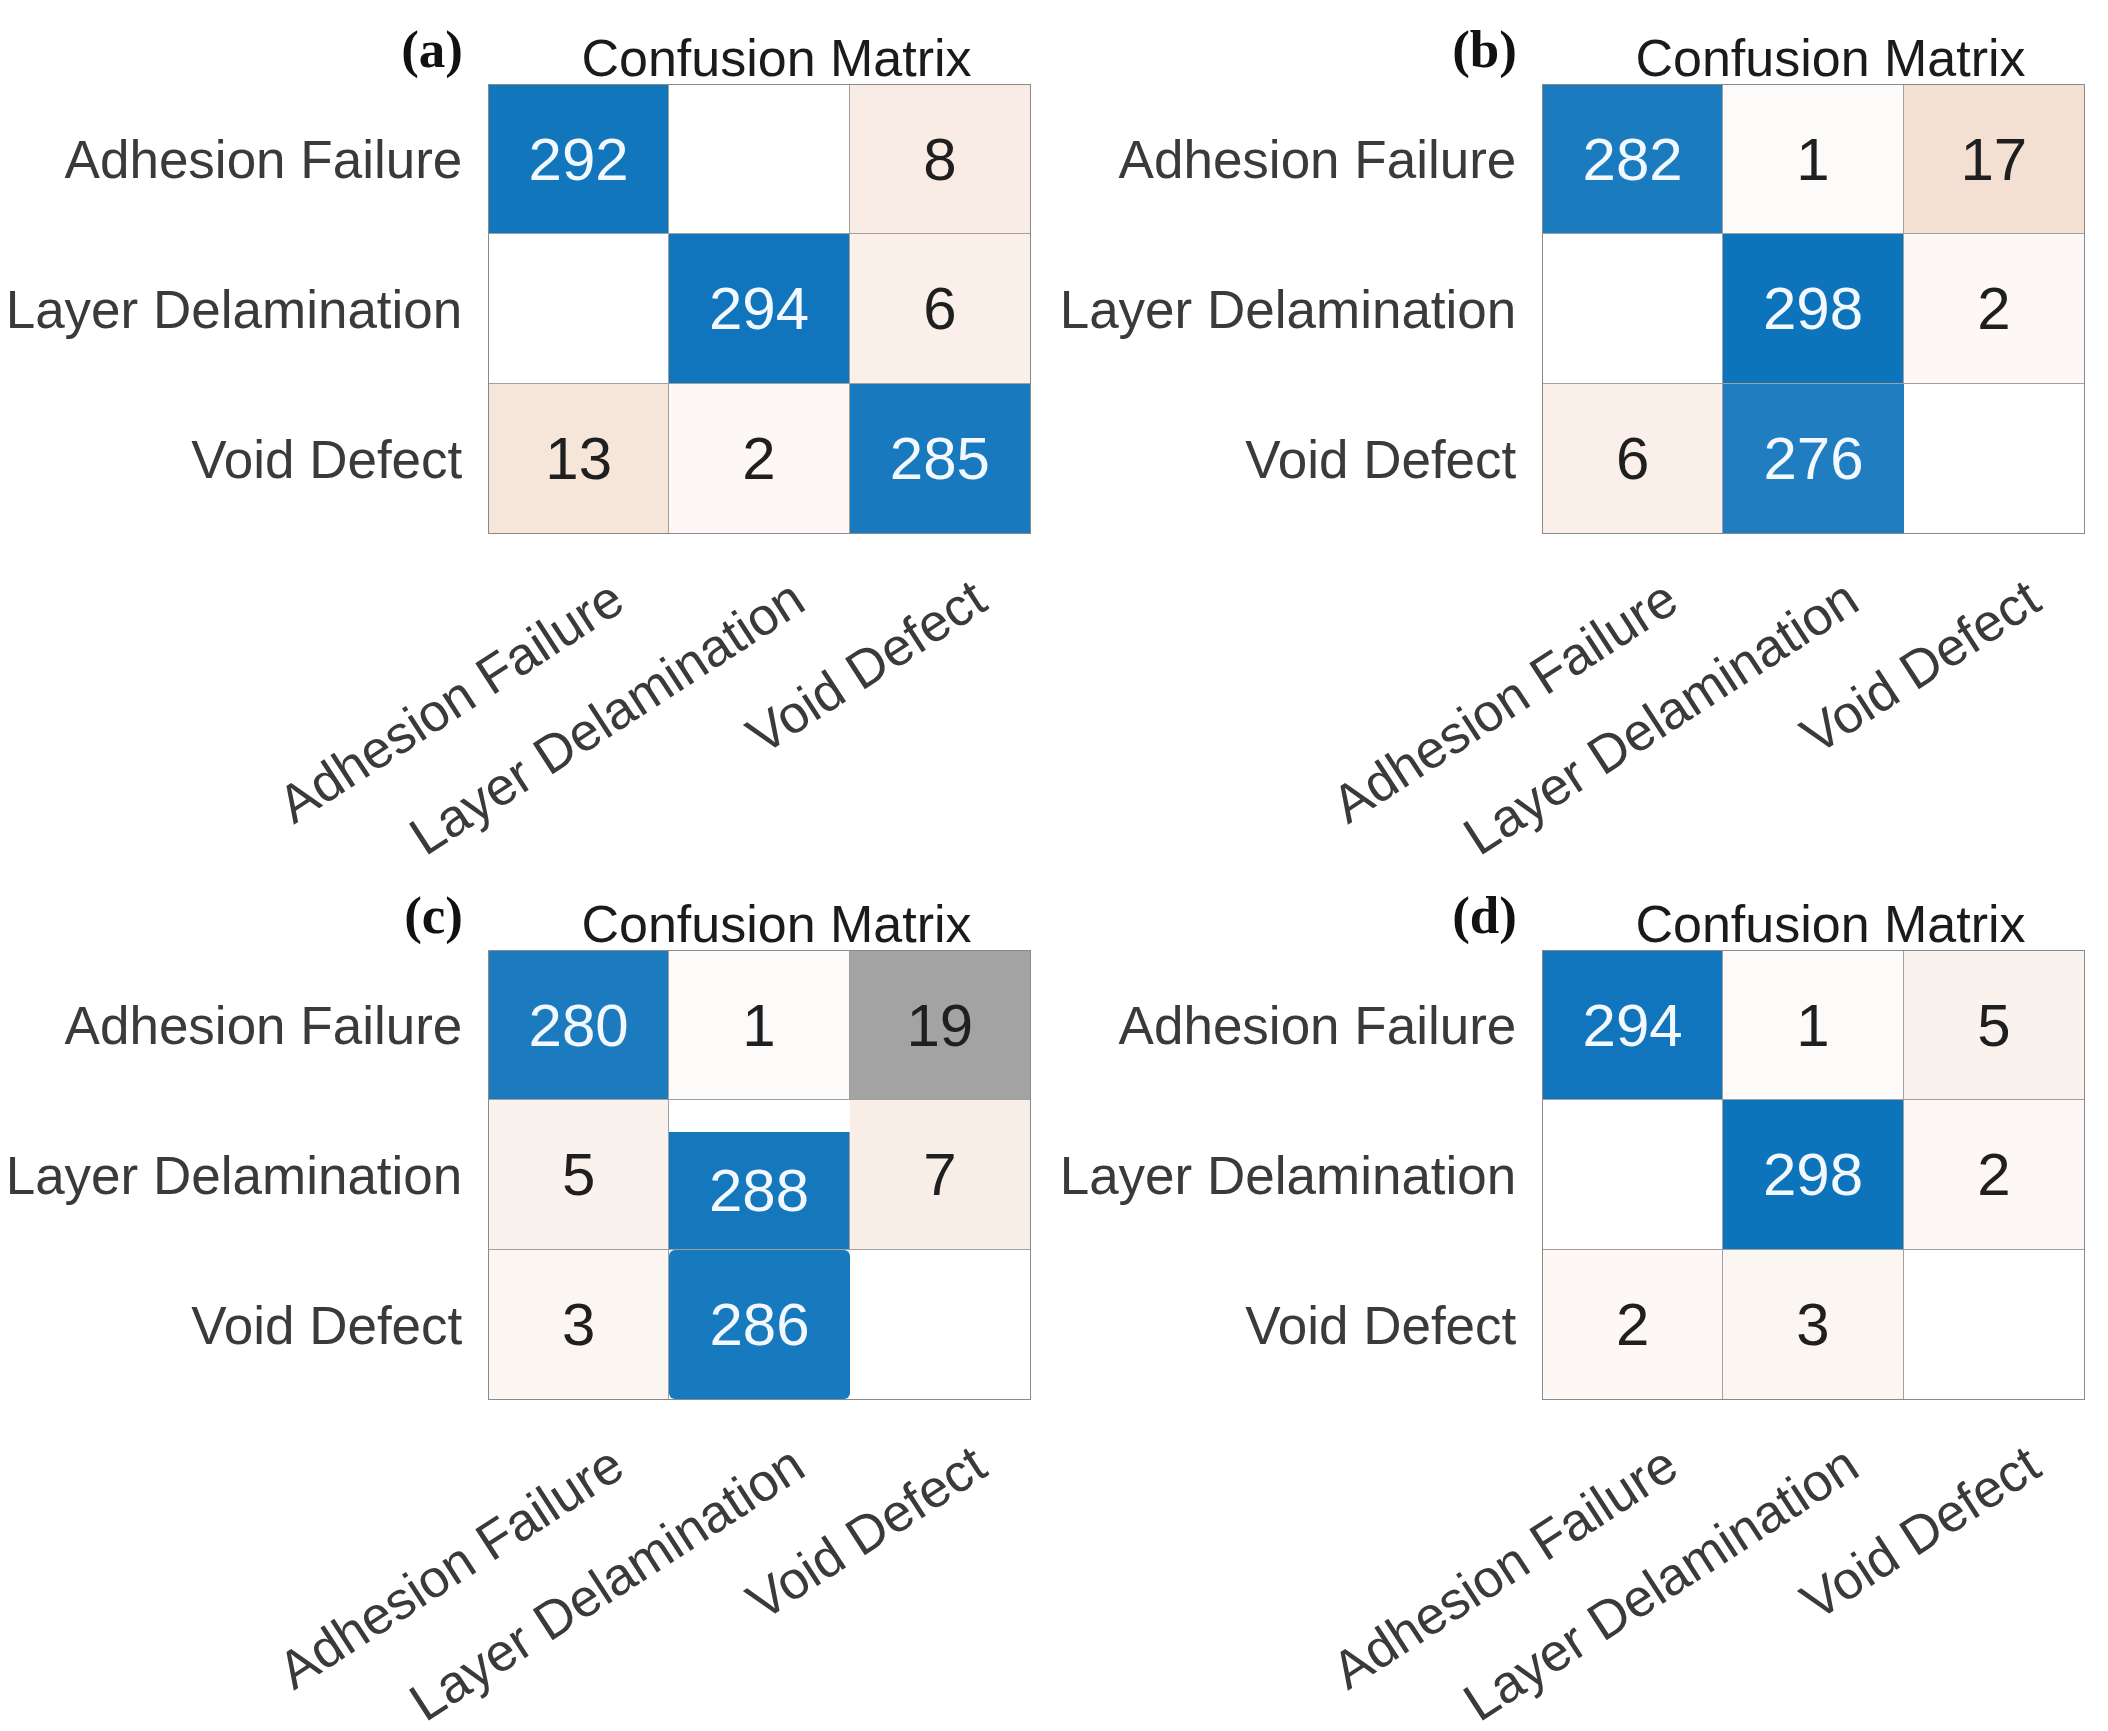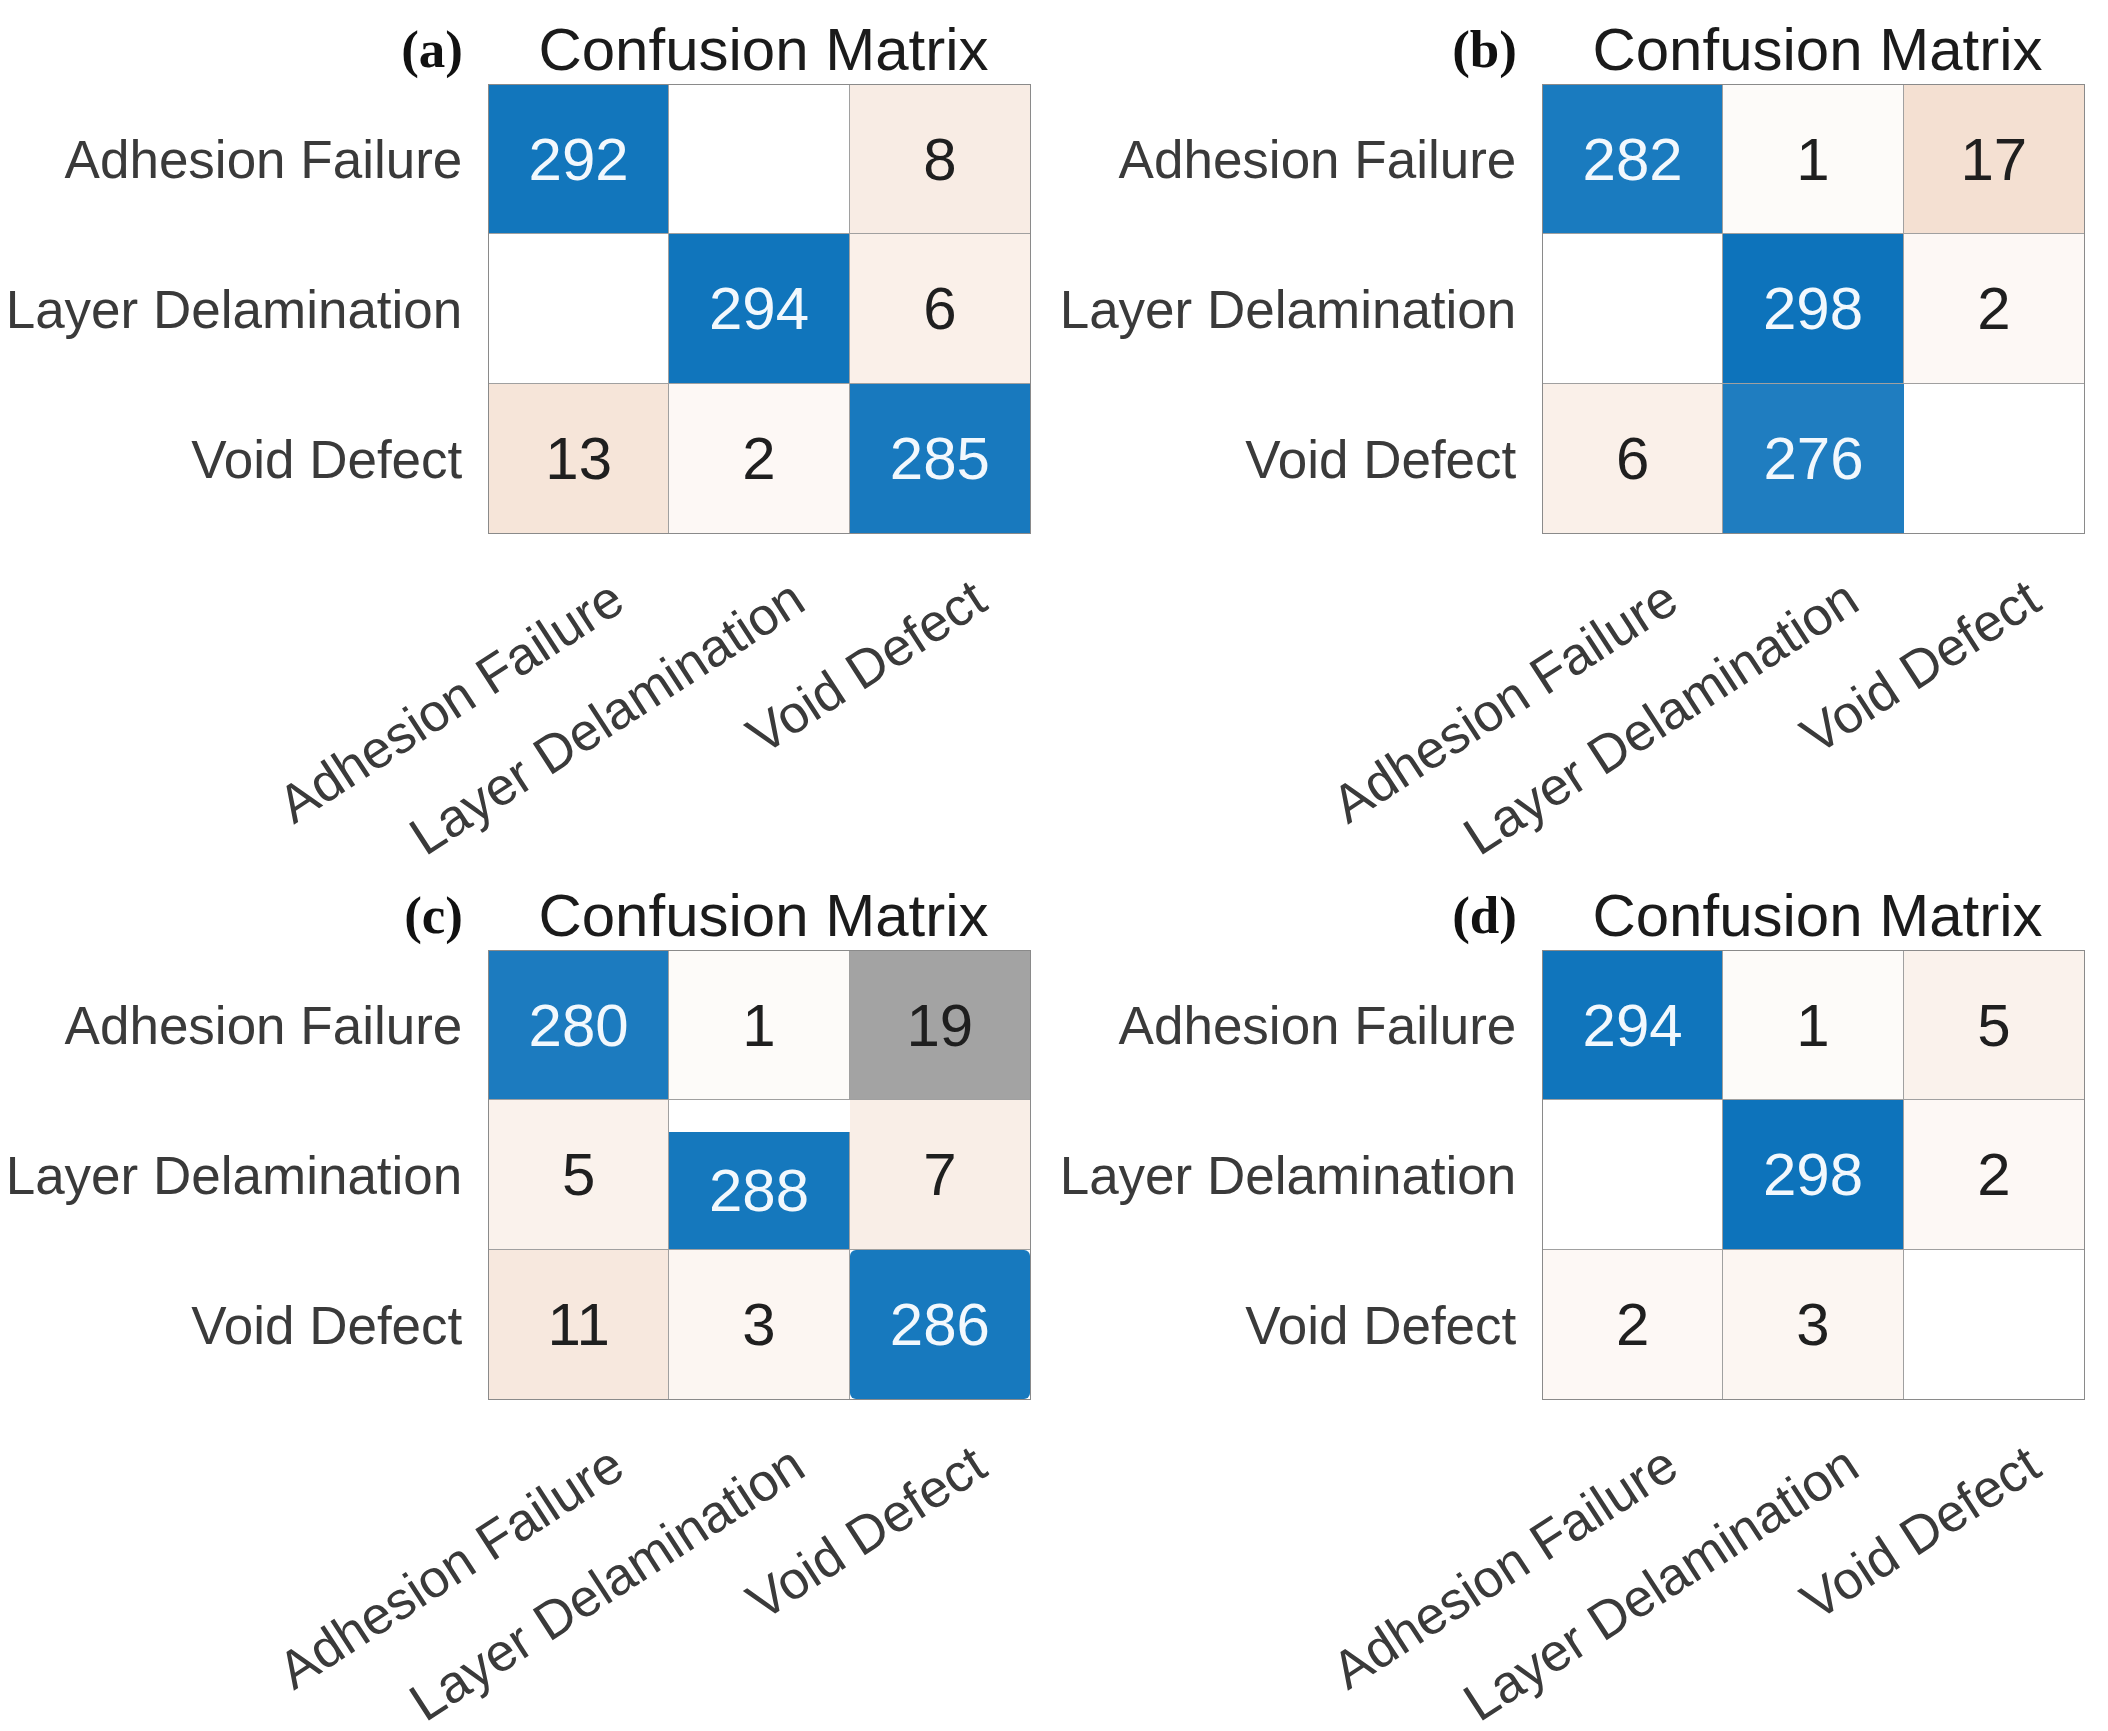--- a/index.html
+++ b/index.html
@@ -8,22 +8,22 @@
     background:var(--page-bg,#ffffff);
     font-family:"Liberation Sans","DejaVu Sans",sans-serif;
   }
   .panel{position:absolute;width:1055px;height:866px;}
   .panel-letter{
     position:absolute;left:345px;top:20px;width:118px;
     text-align:right;font-family:"Liberation Serif","DejaVu Serif",serif;
     font-weight:bold;font-size:53px;color:#111111;line-height:1.1;
   }
   .panel-title{
-    position:absolute;left:488px;top:12.7px;width:543px;margin:4px;
-    text-align:center;font-size:60px;font-weight:400;
+    position:absolute;left:488px;top:12.7px;width:543px;margin:17px;
+    text-align:center;font-size:52px;font-weight:400;
     color:var(--title-color,#1b1b1b);line-height:1.1;letter-spacing:0px;
   }
   .ylabels{position:absolute;left:0;top:84px;width:475px;height:450px;}
   .ylab{
     height:150px;display:flex;align-items:center;justify-content:flex-end;
     padding-right:12.7px;font-size:53px;color:var(--axis-color,#3a3a3a);
     white-space:nowrap;
   }
   .grid{
     position:absolute;left:488px;top:84px;width:543px;height:450px;
@@ -121,21 +121,20 @@
     <div class="ylab">Layer Delamination</div>
     <div class="ylab">Void Defect</div>
   </div>
   <div class="grid">
     <div class="cell" style="background: rgb(28, 123, 191); color: rgb(242, 248, 253);">280</div>
     <div class="cell" style="background: rgb(253, 251, 249);">1</div>
     <div class="cell last-col" style="background: #a3a3a3;">19</div>
     <div class="cell" style="background: rgb(250, 242, 236);">5</div>
     <div class="cell" style="background: rgb(21, 120, 189); color: rgb(242, 248, 253); margin-top: 32px;">288</div>
     <div class="cell last-col" style="background: rgb(249, 238, 231);">7</div>
-    <div class="cell last-row" style="background: rgb(247, 232, 222);">11</div>
     <div class="cell last-row" style="background: rgb(252, 246, 242);">3</div>
     <div class="cell last-row last-col" style="background: rgb(23, 121, 190); color: rgb(242, 248, 253); border-radius: 6px;">286</div>
   </div>
   <div>
     <div class="xanchor" style="left:601px">
         <span class="xlab">Adhesion Failure</span>
       </div>
     <div class="xanchor" style="left:782px">
         <span class="xlab">Layer Delamination</span>
       </div>

